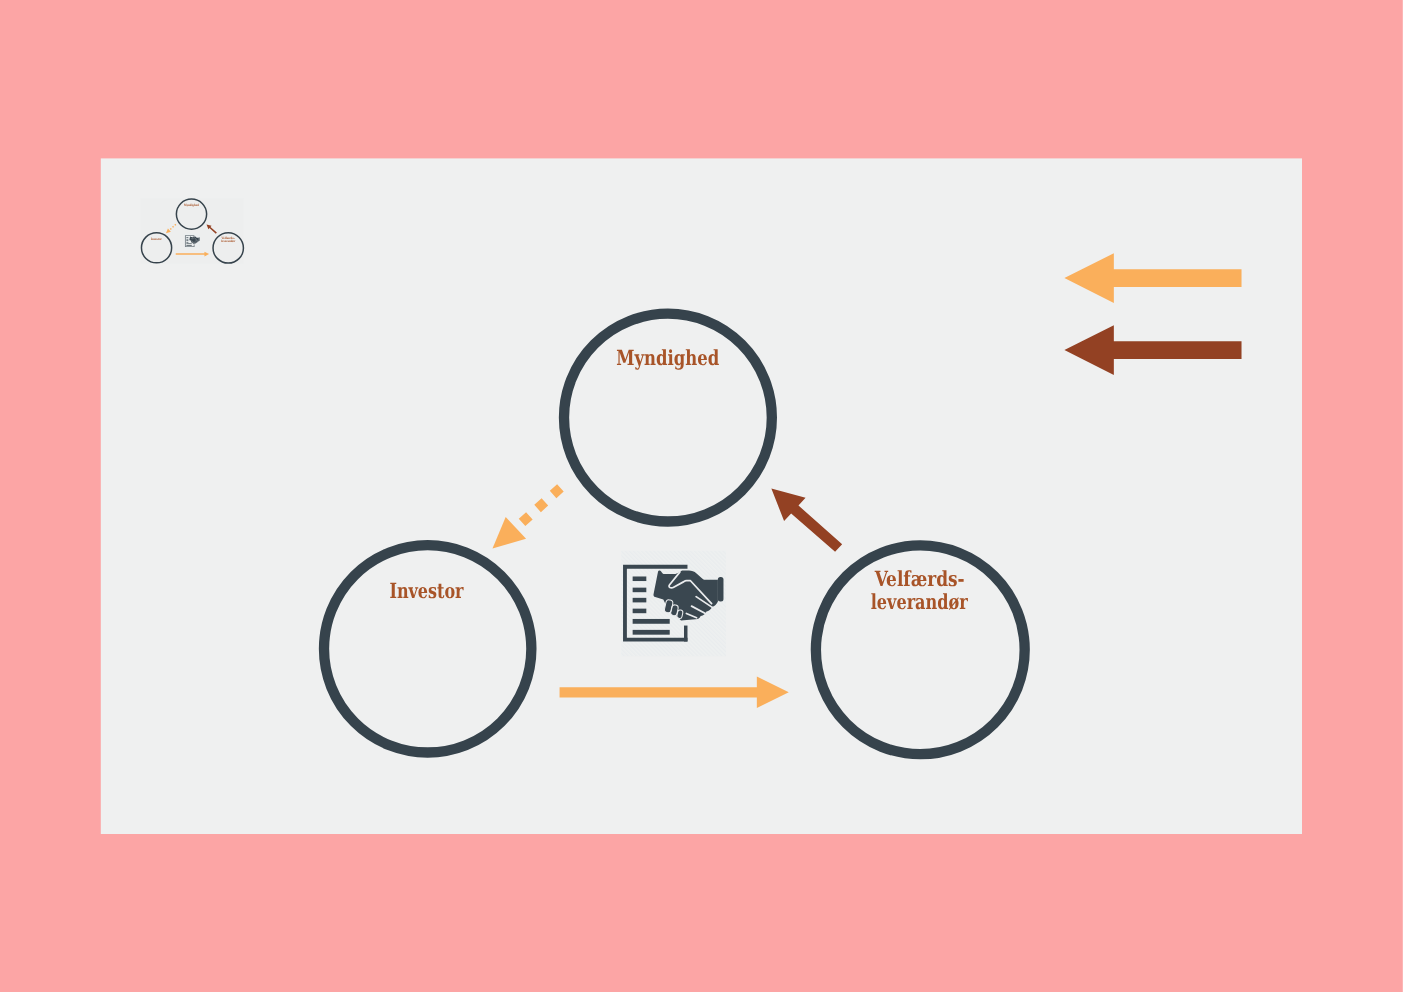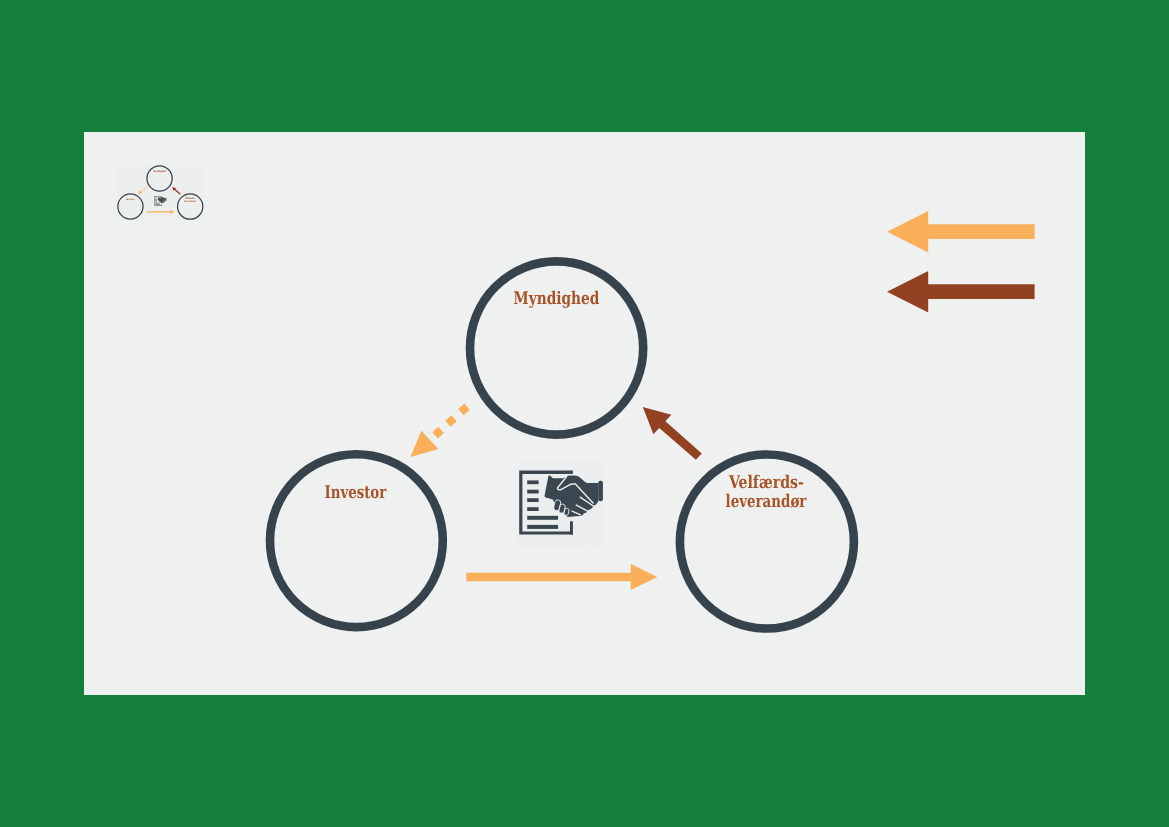--- a/index.html
+++ b/index.html
@@ -1,19 +1,19 @@
 <!DOCTYPE html>
 <html><head>
 <meta charset="utf-8">
 <title>Myndighed Investor Velfaerdsleverandoer diagram</title>
 <style>
   html,body{margin:0;padding:0;background:#ffffff;}
   body{width:1169px;height:827px;overflow:hidden;
        font-family:"DejaVu Serif",serif;}
-  #stage{position:relative;width:1169px;height:827px;background:#15803d;}
+  #stage{position:relative;width:1169px;height:827px;background:#fca5a5;}
   .panel{position:absolute;left:84px;top:132px;width:1001px;height:563px;
          background:#eff0f0;}
   svg{display:block;}
   #art{position:absolute;left:0;top:0;}
   .nodelabel{font-family:"DejaVu Serif Condensed","DejaVu Serif",serif;
              font-weight:bold;fill:#a85428;text-anchor:middle;
              -webkit-font-smoothing:antialiased;text-rendering:geometricPrecision;}
   #art{will-change:transform;}
 </style>
 </head>

